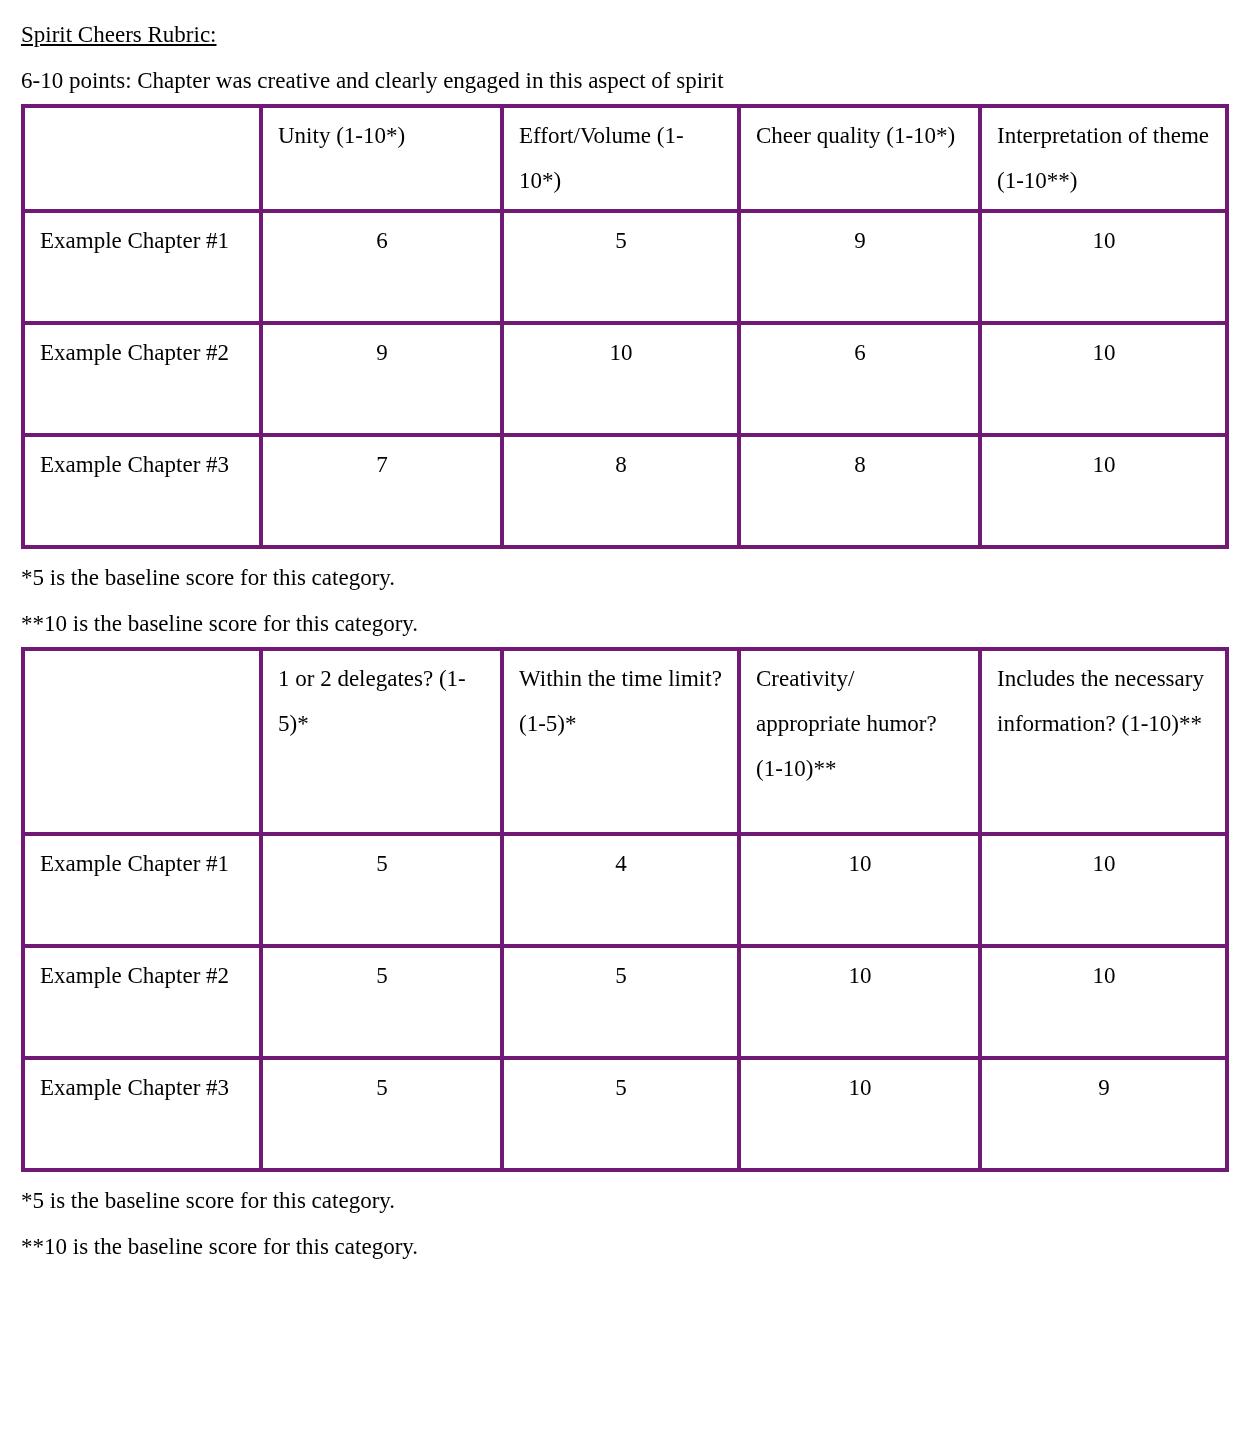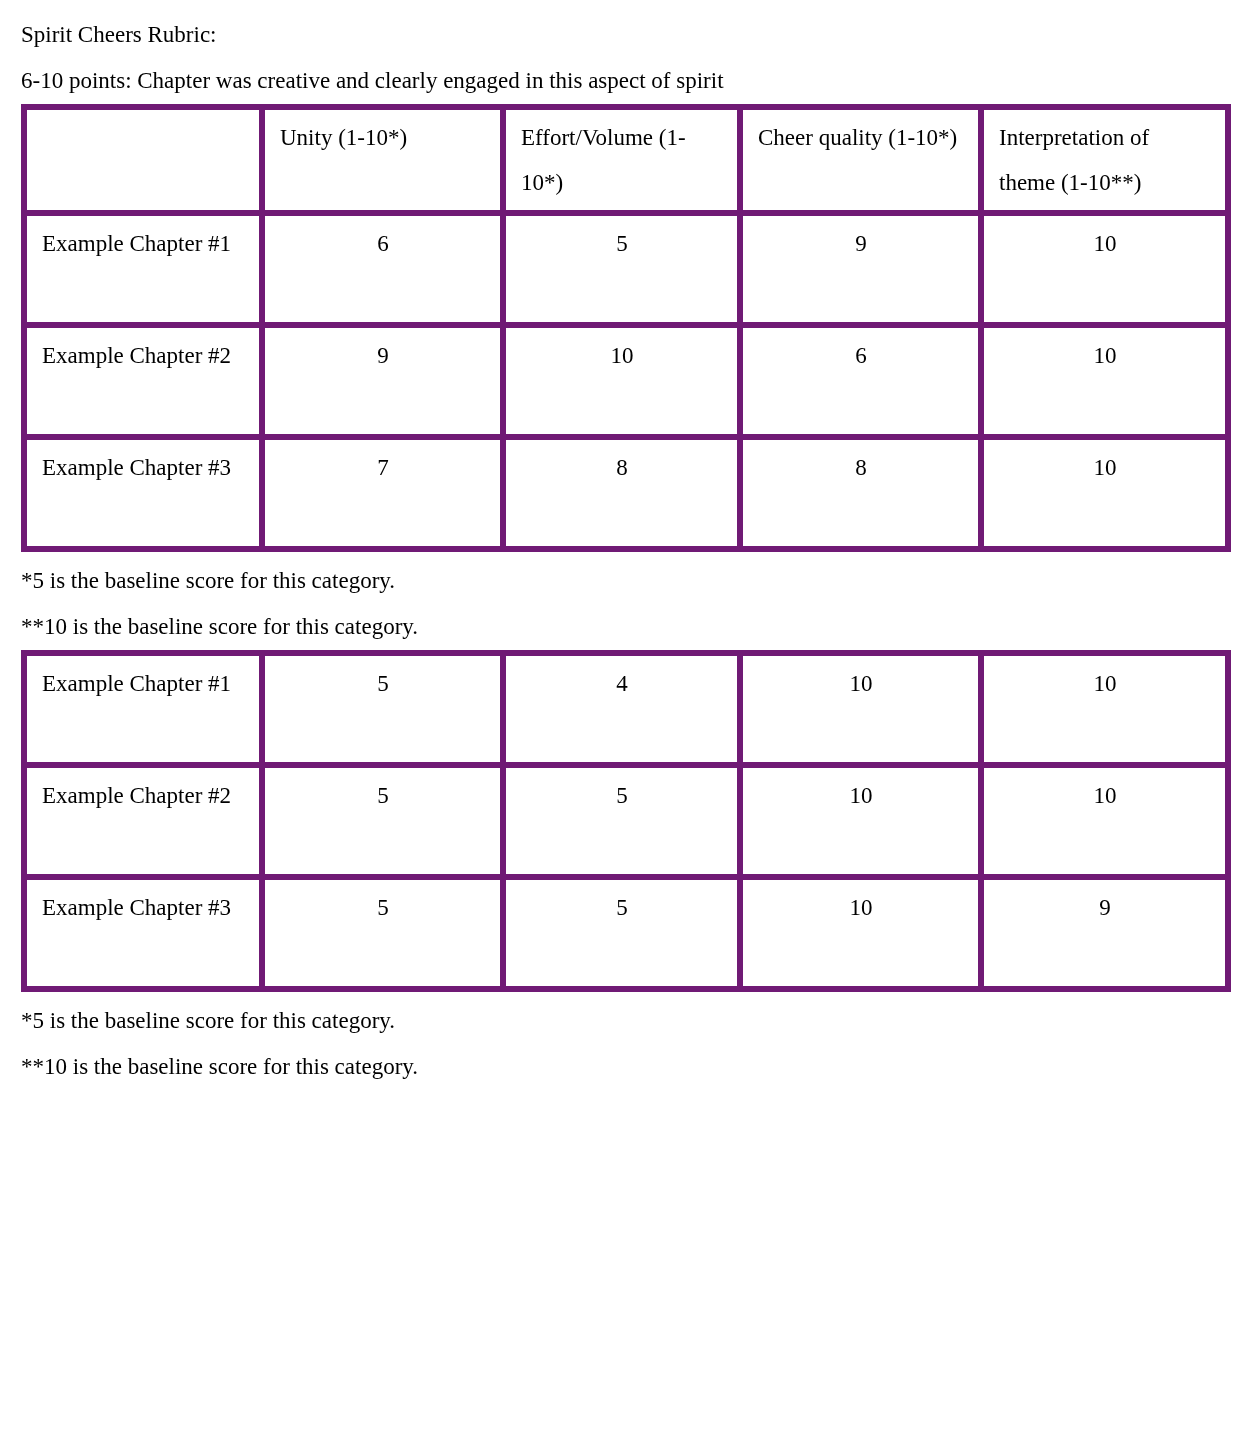--- a/index.html
+++ b/index.html
@@ -14,20 +14,21 @@
     box-sizing: border-box;
     padding: 12px 19px 10px 21px;
     font-family: "Liberation Serif", "DejaVu Serif", serif;
     font-size: 23px;
     line-height: 46px;
     background: #ffffff;
   }
   .heading {
     font-size: 23px;
     font-weight: normal;
+    text-decoration: underline;
     margin: 0;
     line-height: 46px;
   }
   .heading.second {
     margin-top: 86px;
   }
   p {
     margin: 0;
     line-height: 46px;
   }
@@ -36,21 +37,21 @@
     table-layout: fixed;
     width: 1204px;
     margin: 0;
   }
   col.c0 { width: 238px; }
   col.c1 { width: 241px; }
   col.c2 { width: 237px; }
   col.c3 { width: 241px; }
   col.c4 { width: 247px; }
   td {
-    border: 6px solid #701a75;
+    border: 4px solid #701a75;
     vertical-align: top;
     padding: 5px 14px 5px 15px;
     line-height: 45px;
     font-size: 23px;
     word-wrap: break-word;
   }
   tr.head-row-1 { height: 105px; }
   tr.head-row-2 { height: 185px; }
   tr.data-row   { height: 112px; }
   td.label-cell { text-align: left; }
@@ -114,20 +115,27 @@
 
   <table>
     <colgroup>
       <col class="c0">
         <col class="c1">
         <col class="c2">
         <col class="c3">
         <col class="c4">
     </colgroup>
     <tbody>
+      <tr class="head-row-2">
+        <td class="label-cell"></td>
+        <td class="label-cell">1 or 2 delegates? (1-5)*</td>
+        <td class="label-cell">Within the time limit? (1-5)*</td>
+        <td class="label-cell">Creativity/ appropriate humor? (1-10)**</td>
+        <td class="label-cell">Includes the necessary information? (1-10)**</td>
+      </tr>
       <tr class="data-row">
         <td class="label-cell">Example Chapter #1</td>
         <td class="value-cell">5</td>
         <td class="value-cell">4</td>
         <td class="value-cell">10</td>
         <td class="value-cell">10</td>
       </tr>
       <tr class="data-row">
         <td class="label-cell">Example Chapter #2</td>
         <td class="value-cell">5</td>

